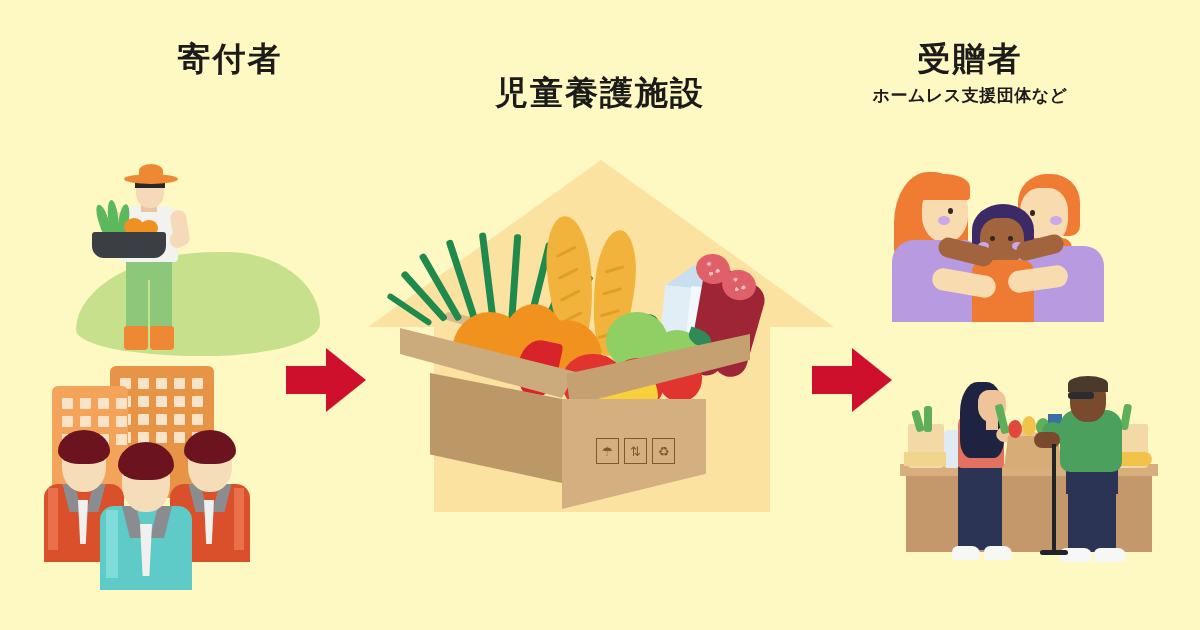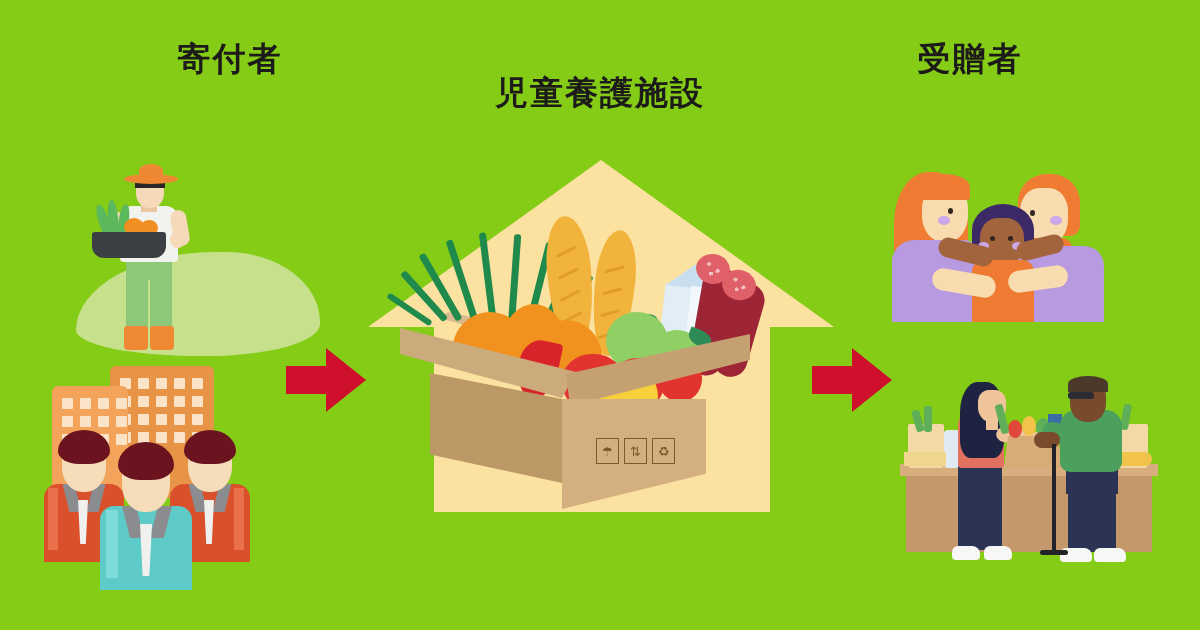--- a/index.html
+++ b/index.html
@@ -266,33 +266,34 @@
   .ds-skin { background: #f0c49a; }
   .ds-skin-dark { background: #7a4a2c; }
   .ds-shoe-white { background: #f7f7f5; border-radius: 6px 8px 4px 4px; }
   .ds-bag { background: #f3d9a5; border-radius: 2px 2px 4px 4px; }
   .ds-box { background: #d7ac77; }
   .cane { position: absolute; background: #22222a; }
 </style>
 </head>
 <body>
 
-<div id="canvas" style="background: #84cc16;">
+<div id="canvas" style="background: #fef9c3;">
 
   <div class="col-head" id="head-donor">
     <div class="col-title">寄付者</div>
   </div>
 
   <div class="col-head" id="head-bank">
     <div class="col-title">児童養護施設</div>
   </div>
 
   <div class="col-head" id="head-recip">
     <div class="col-title">受贈者</div>
     <div class="col-sub">
+      <span class="sub-line">ホームレス支援団体など</span>
     </div>
   </div>
 
   <div class="arrow" id="arrow-1" style="--arrow-color: #cf102d;">
     <div class="shaft"></div>
     <div class="head"></div>
   </div>
   <div class="arrow" id="arrow-2" style="--arrow-color: #cf102d;">
     <div class="shaft"></div>
     <div class="head"></div>

